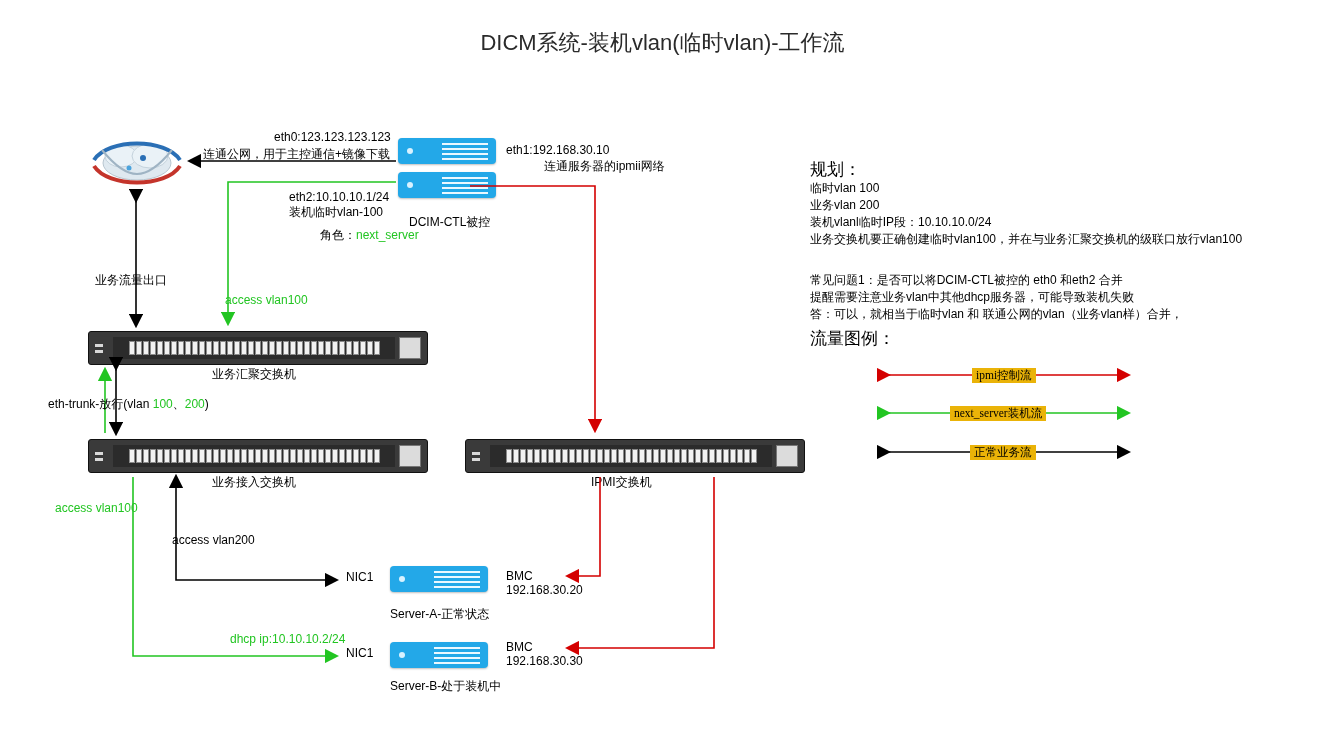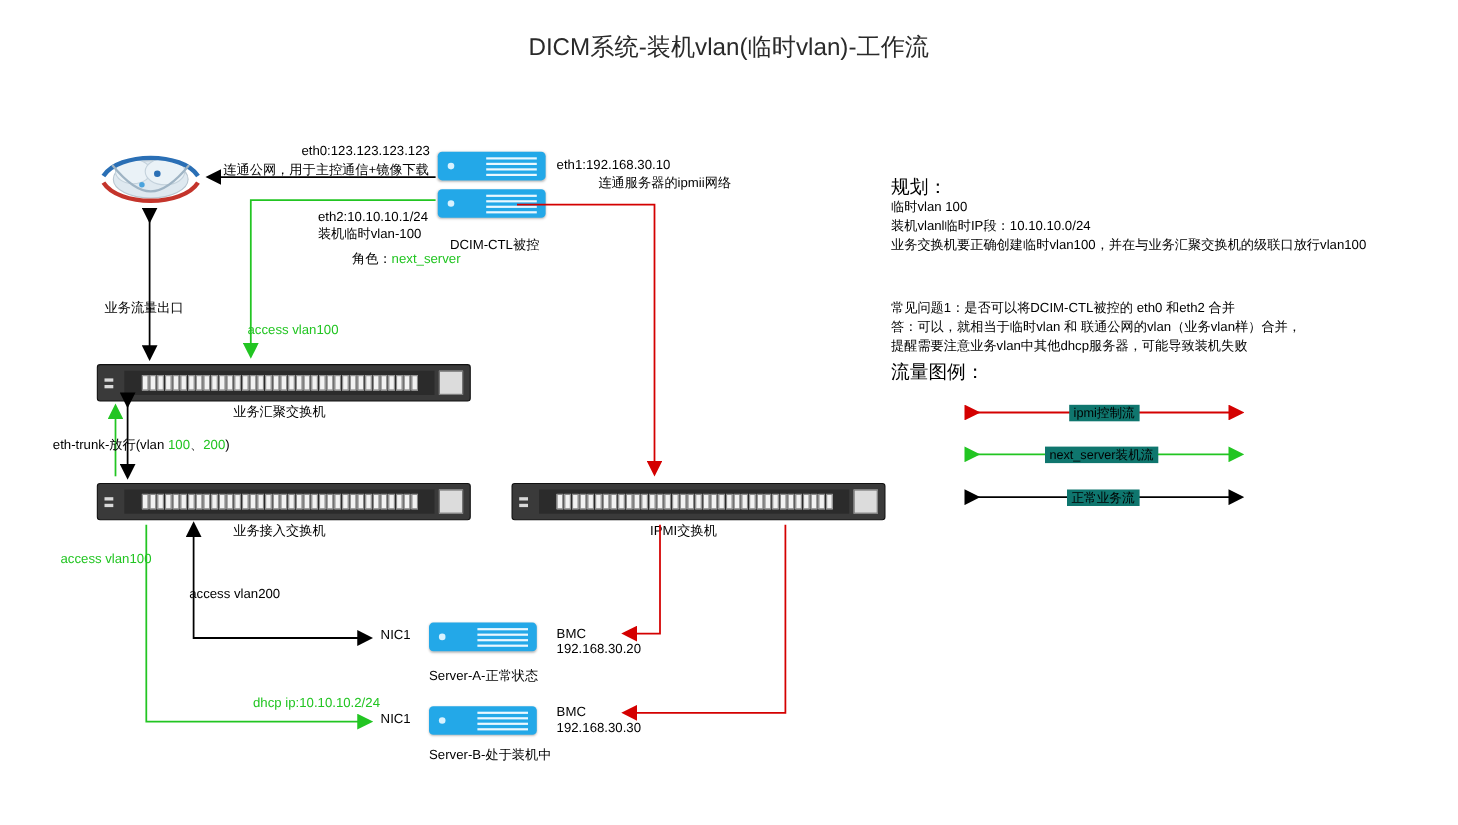--- a/index.html
+++ b/index.html
@@ -31,21 +31,21 @@
   .sw .endbox{width:22px;height:22px;background:#dcdcdc;border:1px solid #777;box-sizing:border-box;}
   .sw .leds{width:14px;height:22px;display:flex;flex-direction:column;justify-content:center;gap:3px;}
   .sw .leds i{display:block;width:8px;height:3px;background:#d9d9d9;}
   svg.ov{position:absolute;left:0;top:0;width:1325px;height:750px;overflow:visible;}
 
   
   #plan-title{left:810px;top:158px;font-size:17px;}
   #plan-body{left:810px;top:180px;font-size:12px;line-height:17px;}
   #faq{left:810px;top:272px;font-size:12px;line-height:17px;}
   #legend-title{left:810px;top:327px;font-size:17px;}
-  .lgnd-lbl{font-size:11.5px;background:#0f766e;padding:0 4px;}
+  .lgnd-lbl{font-size:11.5px;background:#eab308;padding:0 4px;font-family:Liberation Serif, serif;}
 </style>
 </head>
 <body>
 
 <div class="abs" id="title">DICM系统-装机vlan(临时vlan)-工作流</div>
 
 <div class="abs" id="cloud">
   <svg width="98" height="62" viewBox="0 0 98 62">
     <ellipse cx="49" cy="33" rx="34" ry="17" fill="#dfe9f0" stroke="#b8c6d0"></ellipse>
     <ellipse cx="33" cy="26" rx="16" ry="11" fill="#eaf2f7" stroke="#c4d2dc"></ellipse>
@@ -314,27 +314,28 @@
   <span>eth-trunk-放行(vlan </span><span class="green">100</span><span>、</span><span class="green">200</span><span>)</span>
 </div>
 
 <div class="abs lbl green" style="left:55px;top:501px;">access vlan100</div>
 <div class="abs lbl" style="left:172px;top:501px;margin-top:32px;">access vlan200</div>
 <div class="abs lbl green" style="left:230px;top:632px;">dhcp ip:10.10.10.2/24</div>
 
 <div class="abs" id="plan-title">规划：</div>
 <div class="abs" id="plan-body">
   <div>临时vlan 100</div>
+  <div>业务vlan 200</div>
   <div>装机vlanl临时IP段：10.10.10.0/24</div>
   <div>业务交换机要正确创建临时vlan100，并在与业务汇聚交换机的级联口放行vlan100</div>
 </div>
 
 <div class="abs" id="faq">
   <div>常见问题1：是否可以将DCIM-CTL被控的 eth0 和eth2 合并</div>
+  <div>        提醒需要注意业务vlan中其他dhcp服务器，可能导致装机失败</div>
   <div>答：可以，就相当于临时vlan 和 联通公网的vlan（业务vlan样）合并，</div>
-  <div>        提醒需要注意业务vlan中其他dhcp服务器，可能导致装机失败</div>
 </div>
 
 <div class="abs" id="legend-title">流量图例：</div>
 
 <div class="abs lgnd-lbl" style="left:972px;top:368px;">ipmi控制流</div>
 <div class="abs lgnd-lbl" style="left:950px;top:406px;">next_server装机流</div>
 <div class="abs lgnd-lbl" style="left:970px;top:445px;">正常业务流</div>
 
 </body></html>

